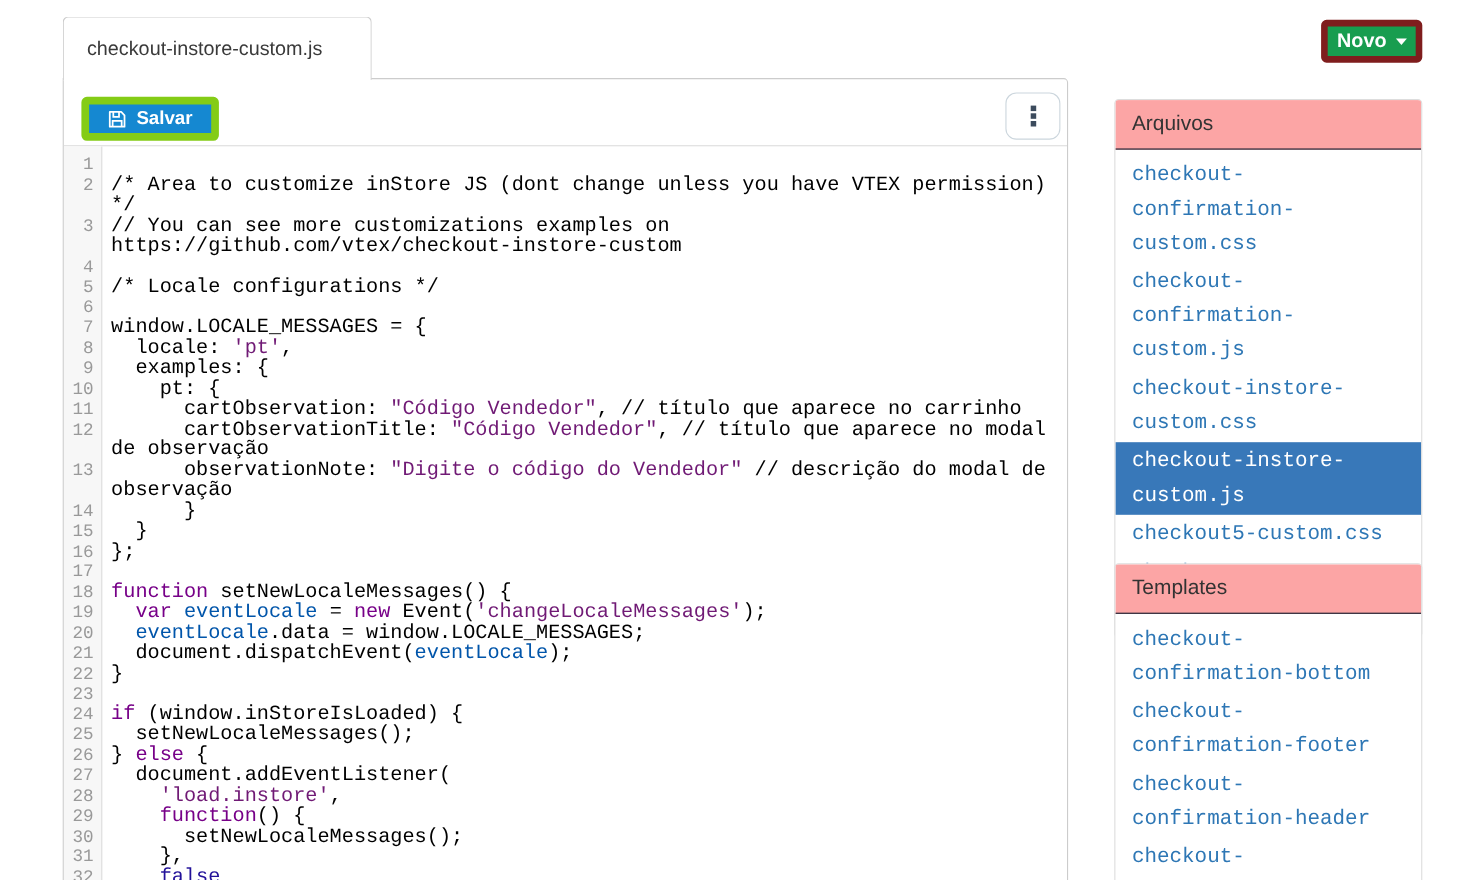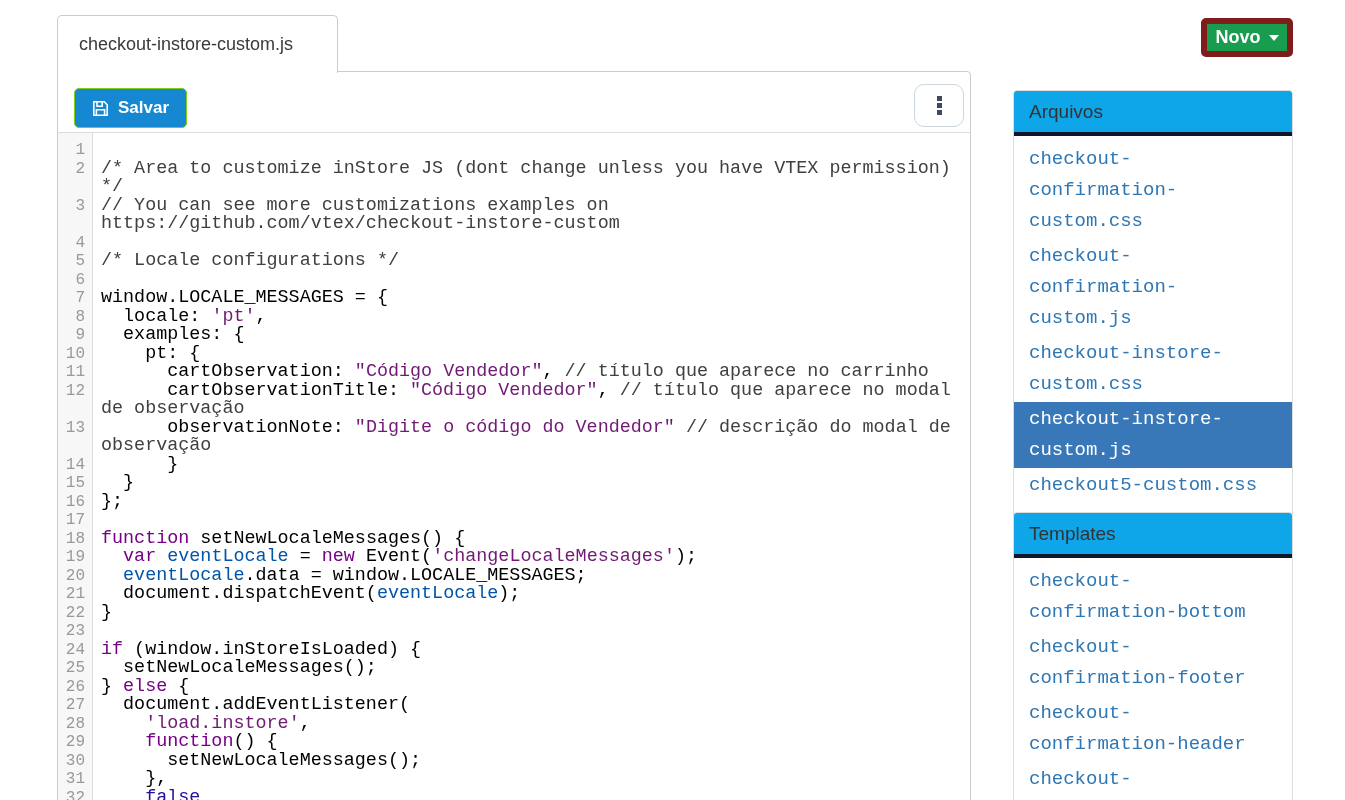--- a/index.html
+++ b/index.html
@@ -10,21 +10,21 @@
   
   .editor-panel { position:absolute; left:57px; top:71px; width:914px; height:740px;
                   background:#fff; border:1px solid #ccc; border-radius:0 4px 4px 4px;
                   display:flex; flex-direction:column; }
   .file-tab { position:absolute; left:57px; top:15px; width:281px; height:58px; z-index:2;
               background:#fff; border:1px solid #ccc; border-bottom:none;
               border-radius:5px 5px 0 0; display:flex; align-items:center;
               padding-left:21px; font-size:18px; color:#3a3a3a; }
   .ed-toolbar { position:relative; height:61px; border-bottom:1px solid #ddd; flex:0 0 61px; }
   .save-btn { position:absolute; left:16px; top:16px; height:40px; padding:0 17px;
-              background:#1588d1; border:1px solid #84cc16; border-radius:5px;
+              background:#1588d1; border:7px solid #84cc16; border-radius:5px;
               color:#fff; font-weight:bold; font-size:17px;
               font-family:"Liberation Sans",sans-serif;
               display:inline-flex; align-items:center; gap:9px; cursor:pointer; }
   .menu-btn { position:absolute; right:6px; top:12px; width:50px; height:43px;
               background:#fff; border:1px solid #ccd6dd; border-radius:10px;
               display:flex; flex-direction:column; align-items:center; justify-content:center;
               gap:2px; cursor:pointer; }
   .menu-btn .dot { width:5px; height:5px; background:#3c4b5d; }
 
   
@@ -32,40 +32,40 @@
                font-family:"Liberation Mono","DejaVu Sans Mono",monospace; }
   .gutter-bg { position:absolute; left:0; top:0; bottom:0; width:35px;
                background:#f7f7f7; border-right:1px solid #ddd; }
   .code-line { position:relative; display:flex; align-items:flex-start; min-height:18.5px; }
   .ln { flex:0 0 35px; width:35px; padding-right:8px; text-align:right;
         color:#999; font-size:16px; line-height:18.5px; }
   .code-content { display:block; margin-left:8px; width:866px; min-height:18.5px;
                   white-space:pre-wrap; overflow-wrap:break-word;
                   font-size:18.4px; line-height:18.5px; color:#000; }
   .tok-p { color:#000; }
-  .tok-c { color:#404040; }
+  .tok-c { color:#000000; }
   .tok-s { color:#701a75; }
   .tok-k { color:#708; }
   .tok-v { color:#05a; }
   .tok-a { color:#219; }
 
   
   .novo-btn { position:absolute; left:1201px; top:18px; width:92px; height:39px;
               background:#189d4f; border:6px solid #7f1d1d; border-radius:5px;
               color:#fff; font-weight:bold; font-size:18px;
               font-family:"Liberation Sans",sans-serif;
               display:inline-flex; align-items:center; justify-content:center; gap:8px;
               cursor:pointer; }
   .caret-down { width:0; height:0; border-left:5px solid transparent;
                 border-right:5px solid transparent; border-top:6px solid #fff; }
   .side-panel { position:absolute; left:1013px; width:280px; background:#fff;
                 border:1px solid #ddd; border-radius:4px; overflow:hidden; }
   .files-panel { top:90px; }
   .templates-panel { top:512px; }
-  .panel-header { background:#0ea5e9; border-bottom:4px solid #0f172a;
+  .panel-header { background:#fca5a5; border-bottom:1px solid #0f172a;
                   padding:10px 15px; height:45px; font-size:19px; color:#333;
                   display:flex; align-items:center; }
   .panel-list { padding:6px 0; }
   .file-item { padding:2px 33px 2px 15px; font-size:19px; line-height:31px;
                color:#2e77b5; cursor:pointer;font-family:Liberation Mono, monospace; }
   .file-item.selected { background:#3878b9; color:#fff; }
 </style>
 </head>
 <body>
 

